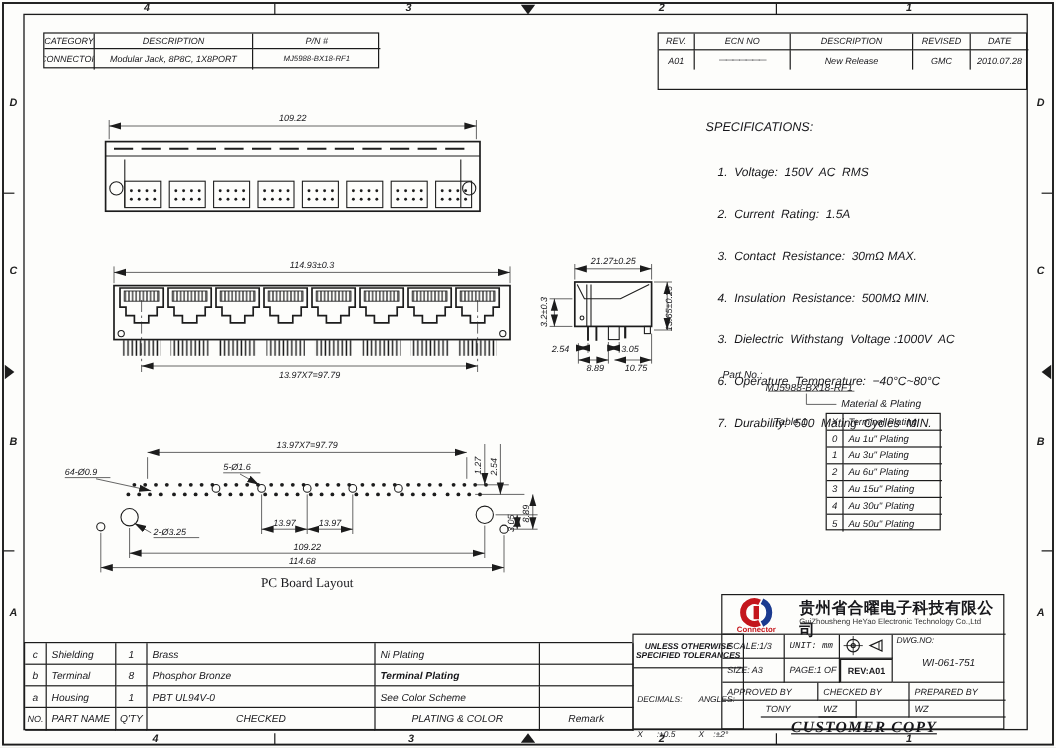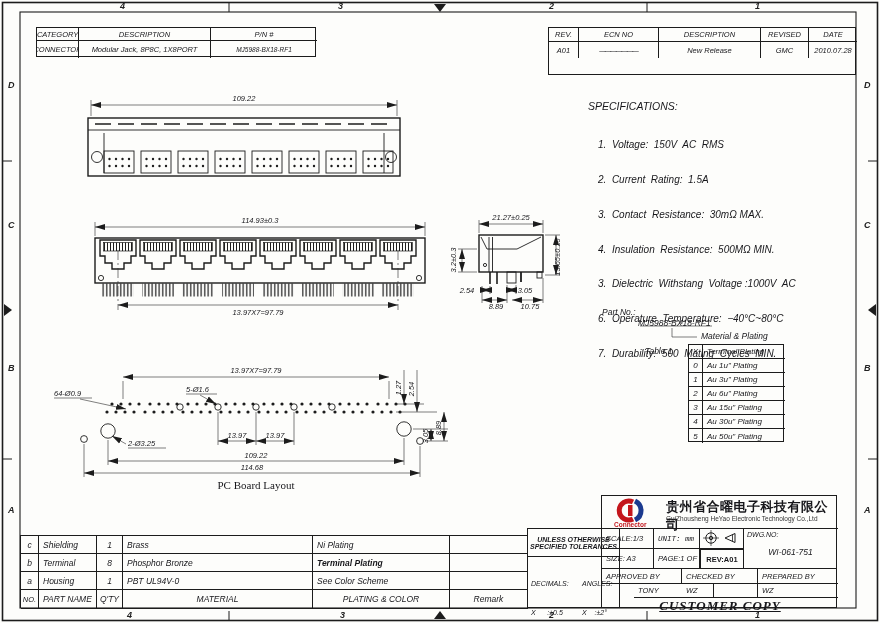--- a/index.html
+++ b/index.html
@@ -352,21 +352,21 @@
   <div class="cell it t85">a</div>
   <div class="cell it t85 left">Housing</div>
   <div class="cell it t85">1</div>
   <div class="cell it t85 left">PBT UL94V-0</div>
   <div class="cell it t85 left">See Color Scheme</div>
   <div class="cell it t85"></div>
 
   <div class="cell it t75">NO.</div>
   <div class="cell it t85 left">PART NAME</div>
   <div class="cell it t85">Q'TY</div>
-  <div class="cell it t85">MATERIAL</div>
+  <div class="cell it t85">CHECKED</div>
   <div class="cell it t85">PLATING &amp; COLOR</div>
   <div class="cell it t85">Remark</div>
 </div>
 
 <div class="abs" style="left:527px;top:528px;width:93px;height:80px;border:1.2px solid #1c1c1c;">
   <div class="abs" style="left:0;top:0;width:100%;height:28px;border-bottom:1px solid #1c1c1c;display:flex;flex-direction:column;align-items:center;justify-content:center;">
     <div class="it t7 bold">UNLESS OTHERWISE</div>
     <div class="it t7 bold">SPECIFIED TOLERANCES</div>
   </div>
   <div class="abs it t7 pre" style="left:3px;top:31px;line-height:9.5px;">

